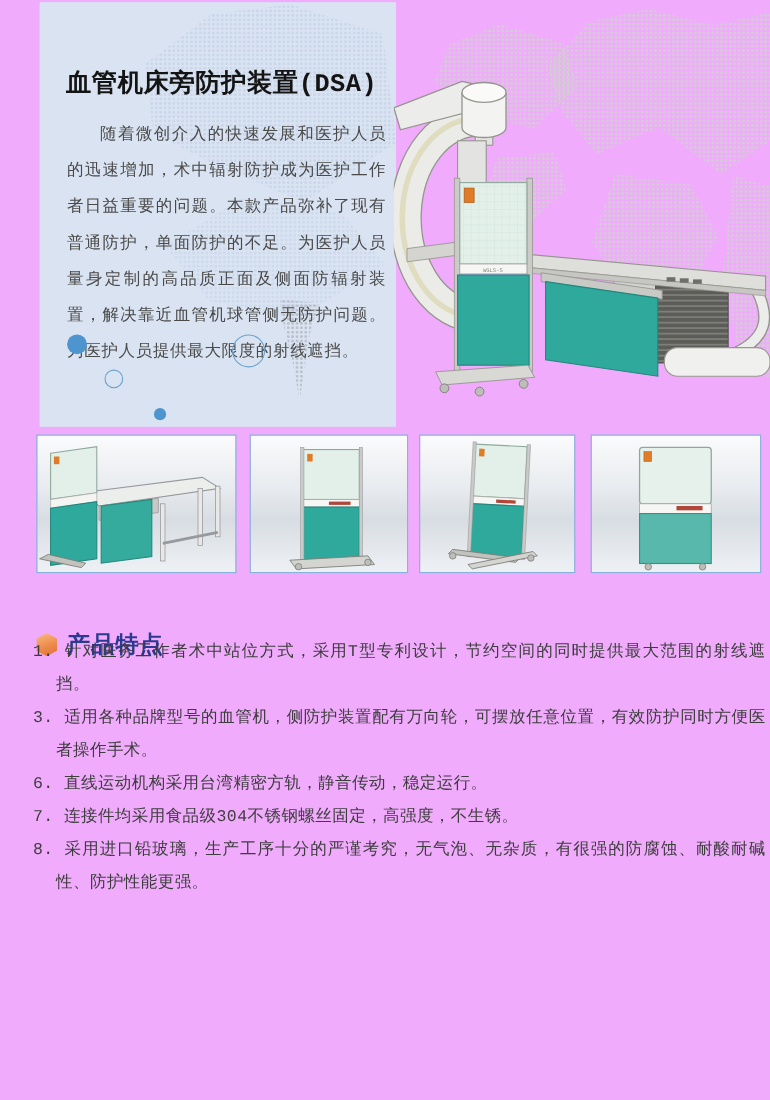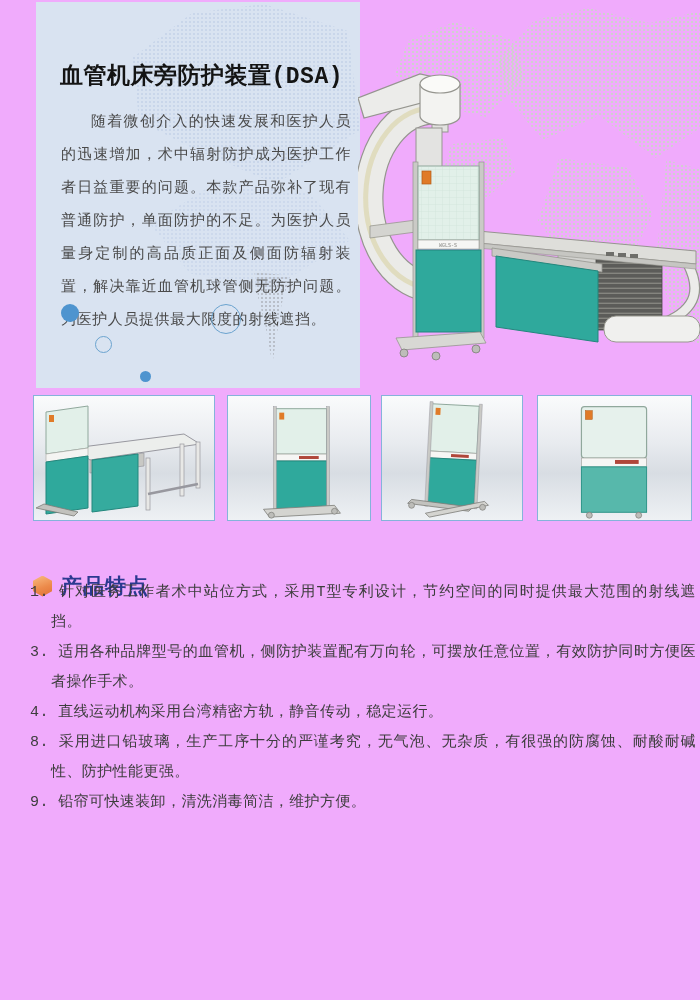--- a/index.html
+++ b/index.html
@@ -189,18 +189,18 @@
   </div>
 
   <div class="features-heading">
     <span class="hex-icon"></span>
     <span class="features-title">产品特点</span>
   </div>
 
   <div class="feature-list">
       <div class="feat-item">1. 针对医务工作者术中站位方式，采用T型专利设计，节约空间的同时提供最大范围的射线遮挡。</div>
       <div class="feat-item">3. 适用各种品牌型号的血管机，侧防护装置配有万向轮，可摆放任意位置，有效防护同时方便医者操作手术。</div>
-      <div class="feat-item">4. 直线运动机构采用台湾精密方轨，静音传动，稳定运行。</div>
+      <div class="feat-item">6. 直线运动机构采用台湾精密方轨，静音传动，稳定运行。</div>
+      <div class="feat-item">7. 连接件均采用食品级304不锈钢螺丝固定，高强度，不生锈。</div>
       <div class="feat-item">8. 采用进口铅玻璃，生产工序十分的严谨考究，无气泡、无杂质，有很强的防腐蚀、耐酸耐碱性、防护性能更强。</div>
-      <div class="feat-item">9. 铅帘可快速装卸，清洗消毒简洁，维护方便。</div>
     </div>
 
 </div>
 
 </body></html>

